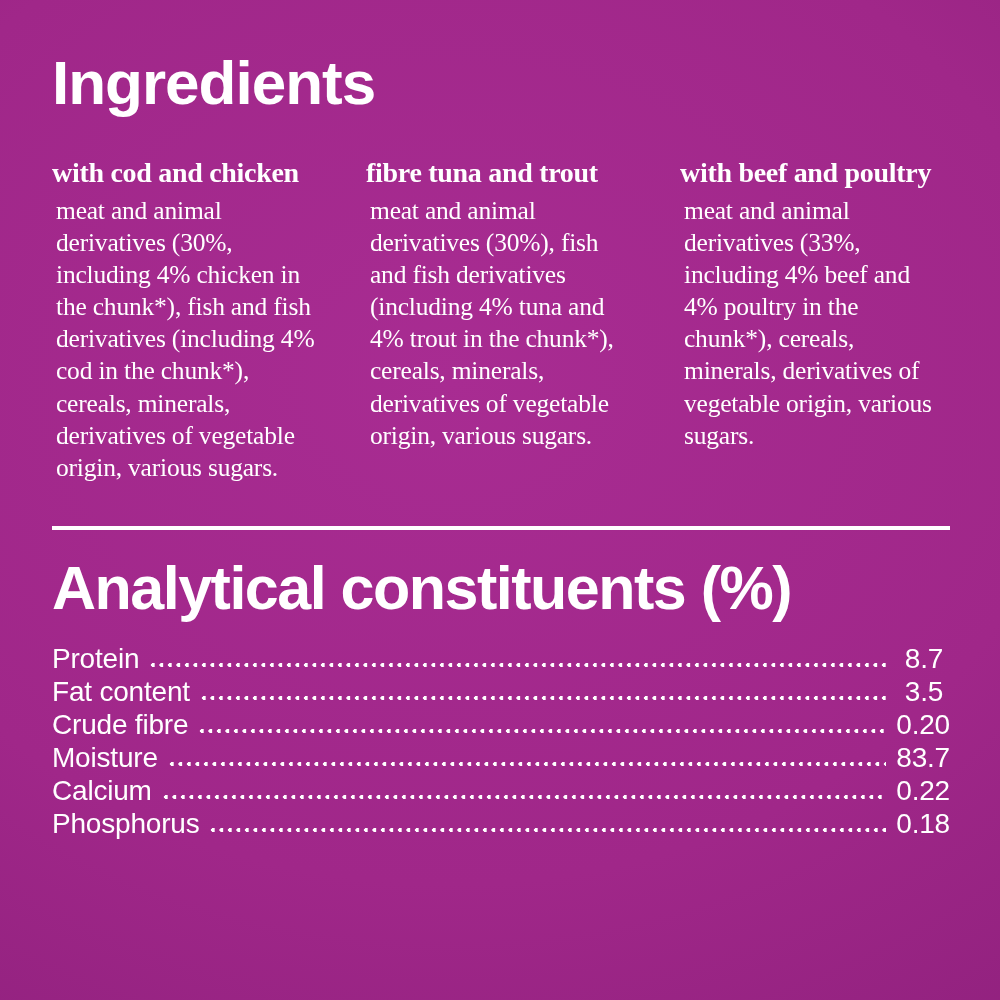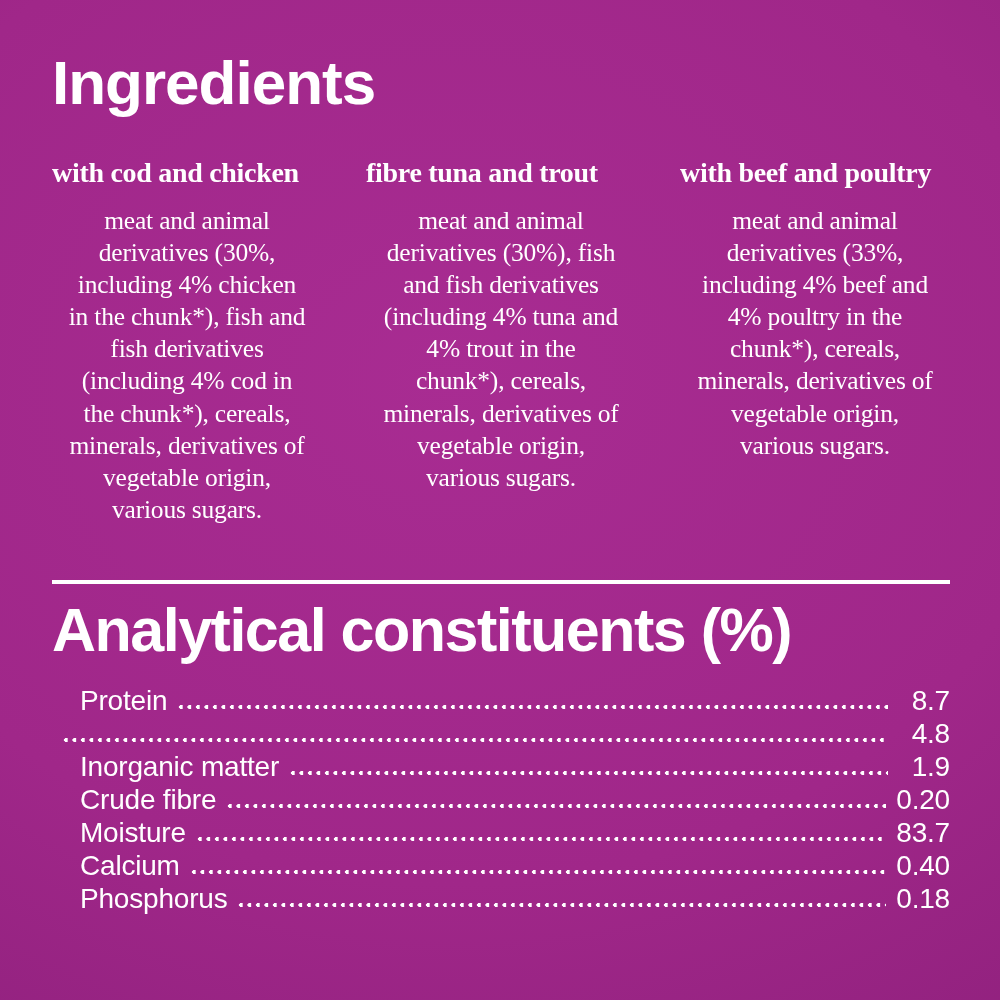--- a/index.html
+++ b/index.html
@@ -40,68 +40,66 @@
   .variant h3 {
     font-size: 28px;
     font-weight: 700;
     margin: 0 0 6px 0;
     line-height: 1.1;
     letter-spacing: -0.3px;
   }
   .variant p {
     font-size: 25.5px;
     font-weight: 400;
-    margin: 16px;
+    margin: 4px;
     line-height: 1.26;
     letter-spacing: -0.2px;
-    text-align: center;
   }
   .divider {
     height: 4px;
     background: #ffffff;
     border: none;
     margin: 38px 0 0 0;
     width: 100%;
   }
   .analytical-title {
     font-size: 61px;
     font-weight: 700;
     letter-spacing: -1.5px;
-    margin: 14px 0 22px 0;
+    margin: 26px 0 22px 0;
     line-height: 1.05;
     white-space: nowrap;
   }
   .constituents {
     display: flex;
     flex-direction: column;
   }
   .constituent-row {
     display: flex;
     align-items: flex-end;
     font-size: 28px;
     letter-spacing: -0.2px;
     height: 33px;
     line-height: 33px;
   }
   .constituent-label {
     white-space: nowrap;
-    margin-left: 28px;
   }
   .dot-leader {
     flex: 1;
     height: 6px;
     margin: 0 10px 7px 10px;
     background-image: radial-gradient(circle 2.1px at 4px 3px, #ffffff 98%, transparent 100%);
     background-size: 8.5px 6px;
     background-repeat: repeat-x;
   }
   .constituent-value {
     white-space: nowrap;
     min-width: 52px;
-    text-align: right;
+    text-align: center;
     margin-top: 43px;
   }
 </style>
 </head>
 <body>
 
 <div class="page">
 
   <h1 class="main-title">Ingredients</h1>
 
@@ -131,46 +129,42 @@
 
   <div class="constituents">
 
     <div class="constituent-row">
       <span class="constituent-label">Protein</span>
       <span class="dot-leader"></span>
       <span class="constituent-value">8.7</span>
     </div>
 
     <div class="constituent-row">
+      <span class="constituent-label">Fat content</span>
       <span class="dot-leader"></span>
-      <span class="constituent-value">4.8</span>
+      <span class="constituent-value">3.5</span>
     </div>
 
-    <div class="constituent-row">
-      <span class="constituent-label">Inorganic matter</span>
-      <span class="dot-leader"></span>
-      <span class="constituent-value">1.9</span>
-    </div>
 
     <div class="constituent-row">
       <span class="constituent-label">Crude fibre</span>
       <span class="dot-leader"></span>
       <span class="constituent-value">0.20</span>
     </div>
 
     <div class="constituent-row">
       <span class="constituent-label">Moisture</span>
       <span class="dot-leader"></span>
       <span class="constituent-value">83.7</span>
     </div>
 
     <div class="constituent-row">
       <span class="constituent-label">Calcium</span>
       <span class="dot-leader"></span>
-      <span class="constituent-value">0.40</span>
+      <span class="constituent-value">0.22</span>
     </div>
 
     <div class="constituent-row">
       <span class="constituent-label">Phosphorus</span>
       <span class="dot-leader"></span>
       <span class="constituent-value">0.18</span>
     </div>
 
   </div>
 

